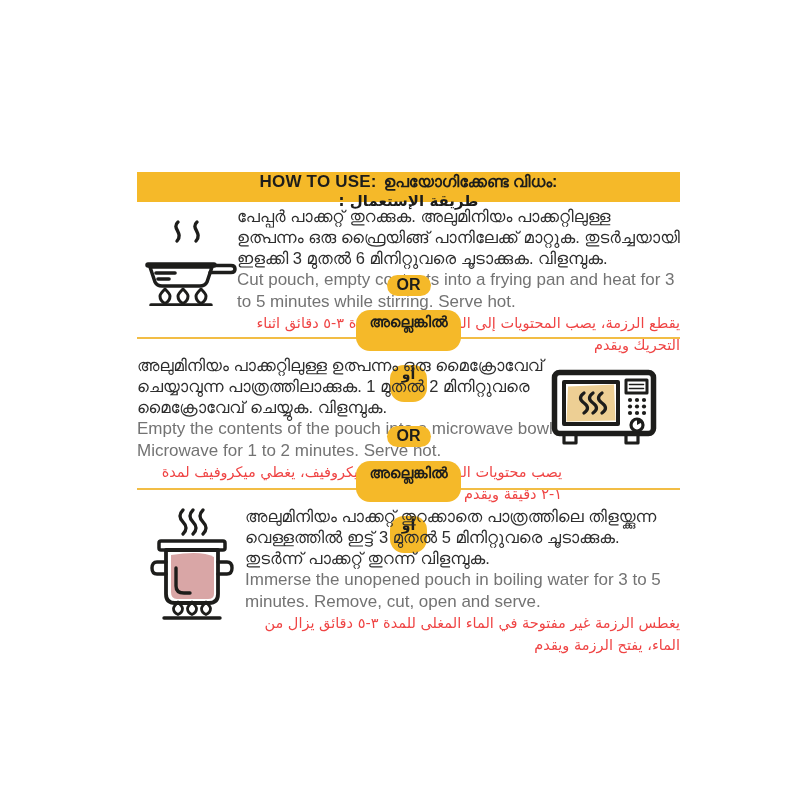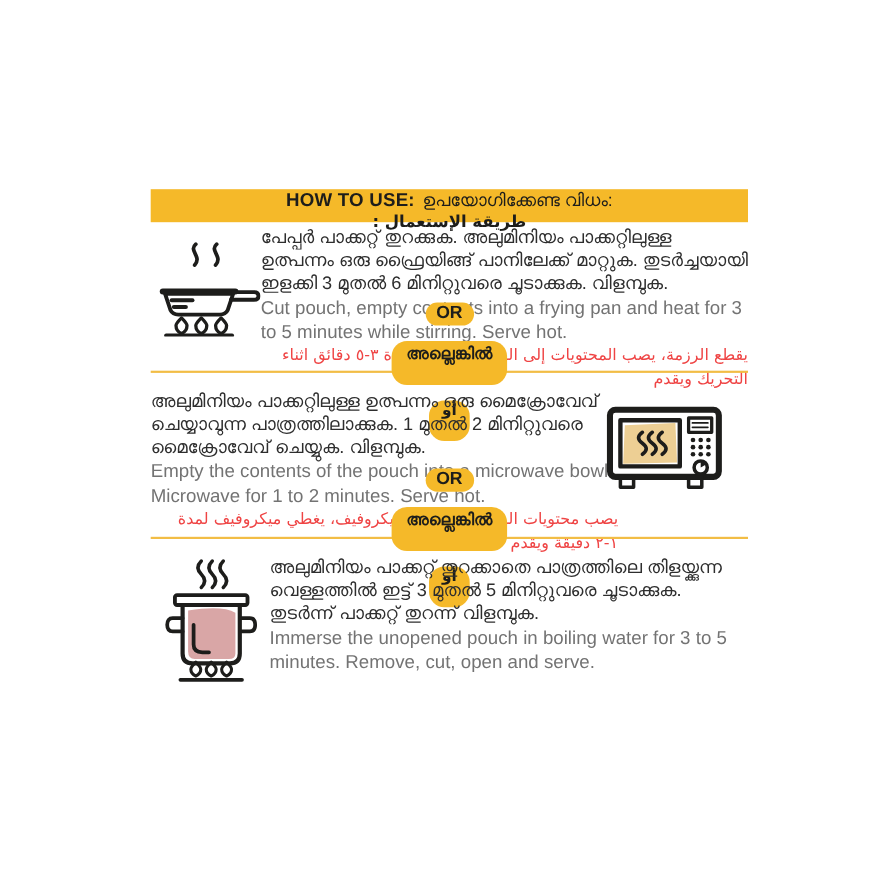--- a/index.html
+++ b/index.html
@@ -5,21 +5,21 @@
   html,body{margin:0;padding:0;background:#ffffff;}
   .canvas{position:relative;width:800px;height:800px;background:#ffffff;overflow:hidden;
           font-family:"Liberation Sans",sans-serif;color:#2b2b2b;}
 
   
   .bar{position:absolute;left:137px;top:172px;width:543px;height:30px;background:#F5B929;
        display:flex;align-items:center;justify-content:space-between;
        padding:0 10px;box-sizing:border-box;flex-direction:column;}
   .bar-left{display:flex;gap:7px;align-items:baseline;white-space:nowrap;}
   .bar-en{font-weight:bold;font-size:17px;color:#1d1d1b;letter-spacing:.2px;}
-  .bar-ml{font-weight:normal;font-size:16px;color:#1d1d1b;}
+  .bar-ml{font-weight:bold;font-size:16px;color:#1d1d1b;}
   .bar-ar{font-family:"DejaVu Sans",sans-serif;font-size:15px;font-weight:bold;color:#1d1d1b;text-align:right;}
 
   
   .txt p{margin:0;}
   .p-ml{font-size:16.5px;line-height:21px;color:#2e2e2e;}
   .p-en{font-size:17px;line-height:21.5px;color:#737373;margin-top:1px;}
   .p-ar{font-family:"DejaVu Sans",sans-serif;font-size:14.5px;line-height:22px;
         text-align:right;color:#ef4444;margin-top:4px;}
   .s1-txt{position:absolute;left:237px;top:206px;width:443px;}
   .s2-txt{position:absolute;left:137px;top:355px;width:425px;}
@@ -137,15 +137,16 @@
       <rect class="ln" stroke-width="3.5" fill="#ffffff" x="19" y="33" width="66" height="9" rx="2"></rect>
       <path class="ln" stroke-width="2.8" fill="#ffffff" d="M38 94 C40.5 96.5 42.5 98.5 42.5 100.5 C42.5 103 40.5 105.5 38 106.5 C35.5 105.5 33.5 103 33.5 100.5 C33.5 98.5 35.5 96.5 38 94 Z"></path>
       <path class="ln" stroke-width="2.8" fill="#ffffff" d="M52 94 C54.5 96.5 56.5 98.5 56.5 100.5 C56.5 103 54.5 105.5 52 106.5 C49.5 105.5 47.5 103 47.5 100.5 C47.5 98.5 49.5 96.5 52 94 Z"></path>
       <path class="ln" stroke-width="2.8" fill="#ffffff" d="M66 94 C68.5 96.5 70.5 98.5 70.5 100.5 C70.5 103 68.5 105.5 66 106.5 C63.5 105.5 61.5 103 61.5 100.5 C61.5 98.5 63.5 96.5 66 94 Z"></path>
       <path class="ln" stroke-width="3.4" d="M24 110 H80"></path>
     </svg>
   </div>
   <div class="txt s3-txt">
     <p class="p-ml">അലുമിനിയം പാക്കറ്റ് തുറക്കാതെ പാത്രത്തിലെ തിളയ്ക്കുന്ന വെള്ളത്തിൽ ഇട്ട് 3 മുതൽ 5 മിനിറ്റുവരെ ചൂടാക്കുക. തുടർന്ന് പാക്കറ്റ് തുറന്ന് വിളമ്പുക.</p>
     <p class="p-en">Immerse the unopened pouch in boiling water for 3 to 5 minutes. Remove, cut, open and serve.</p>
+    <p class="p-ar" dir="rtl">يغطس الرزمة غير مفتوحة في الماء المغلى للمدة ٣-٥ دقائق يزال من الماء، يفتح الرزمة ويقدم</p>
   </div>
 
 </div>
 
 </body></html>

